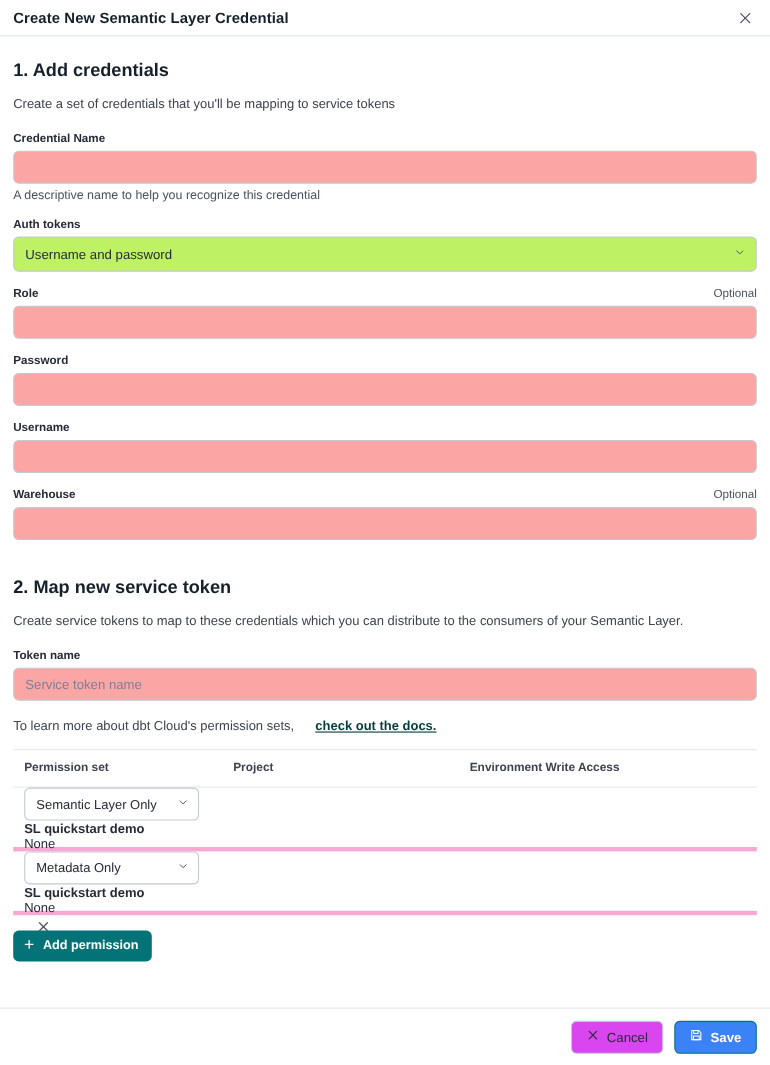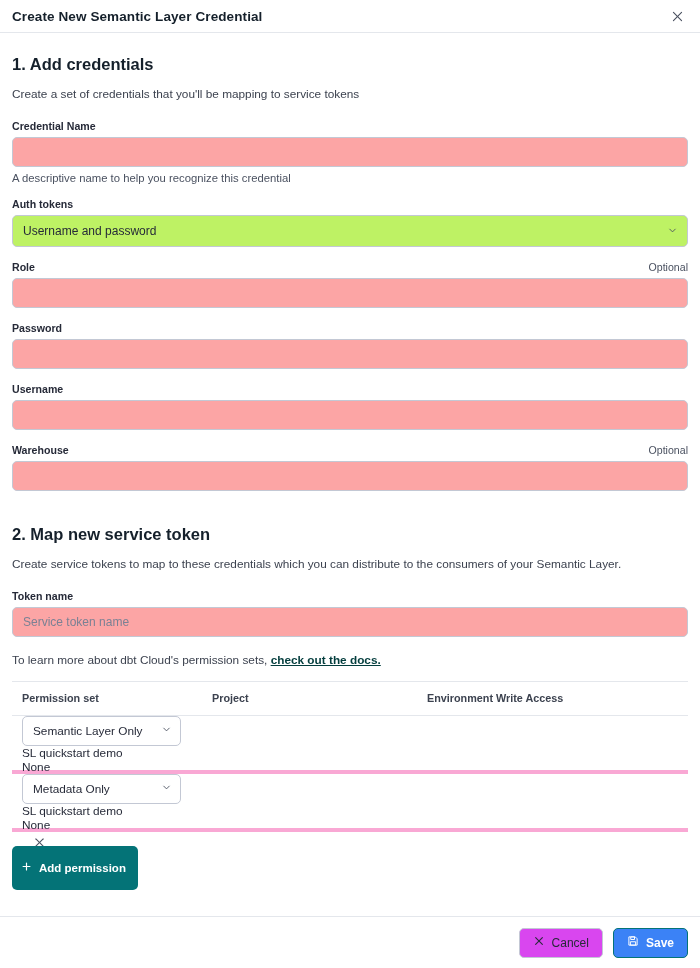--- a/index.html
+++ b/index.html
@@ -126,41 +126,42 @@
   .section2 { margin-top: 34px; }
 
   .link-note {
     font-size: 11.8px;
     color: #3c424f;
     margin: 16px 0 14px 0;
   }
   .link-note a {
     color: #033d3d;
     font-weight: bold;
+    margin-left: 16px;
   }
 
   
   .perm-table {
     width: 100%;
     border-top: 1px solid #e4e7ec;
   }
   .perm-head {
     display: flex;
     align-items: center;
     height: 34px;
     border-bottom: 1px solid #e4e7ec;
     padding: 0 8px 0 10px;
   }
   .perm-head .th {
     font-size: 10.8px;
     font-weight: bold;
     color: #3c424f;
   }
   .col-perm { width: 190px; }
-  .col-proj { width: 215px; }
+  .col-proj { width: 215px; font-weight: bold; }
   .col-env  { flex: 1; }
   .col-del  { width: 34px; display: flex; justify-content: center; }
 
   .perm-row {
     display: flex;
     align-items: flex-start;
     height: 58px;
     border-bottom: 4px solid #f9a8d4;
     padding: 0 8px 0 10px;
     flex-direction: column;
@@ -192,21 +193,21 @@
   }
   .row-x {
     width: 22px; height: 22px;
     display: flex; align-items: center; justify-content: center;
     color: #4a5160;
     cursor: pointer;
   }
 
   .add-perm-btn {
     margin-top: 14px;
-    height: 44px;
+    height: 28px;
     padding: 0 12px 0 9px;
     background: #047377;
     color: #ffffff;
     border: none;
     border-radius: 5px;
     font-size: 11.5px;
     font-weight: bold;
     font-family: "Liberation Sans", sans-serif;
     display: inline-flex;
     align-items: center;

